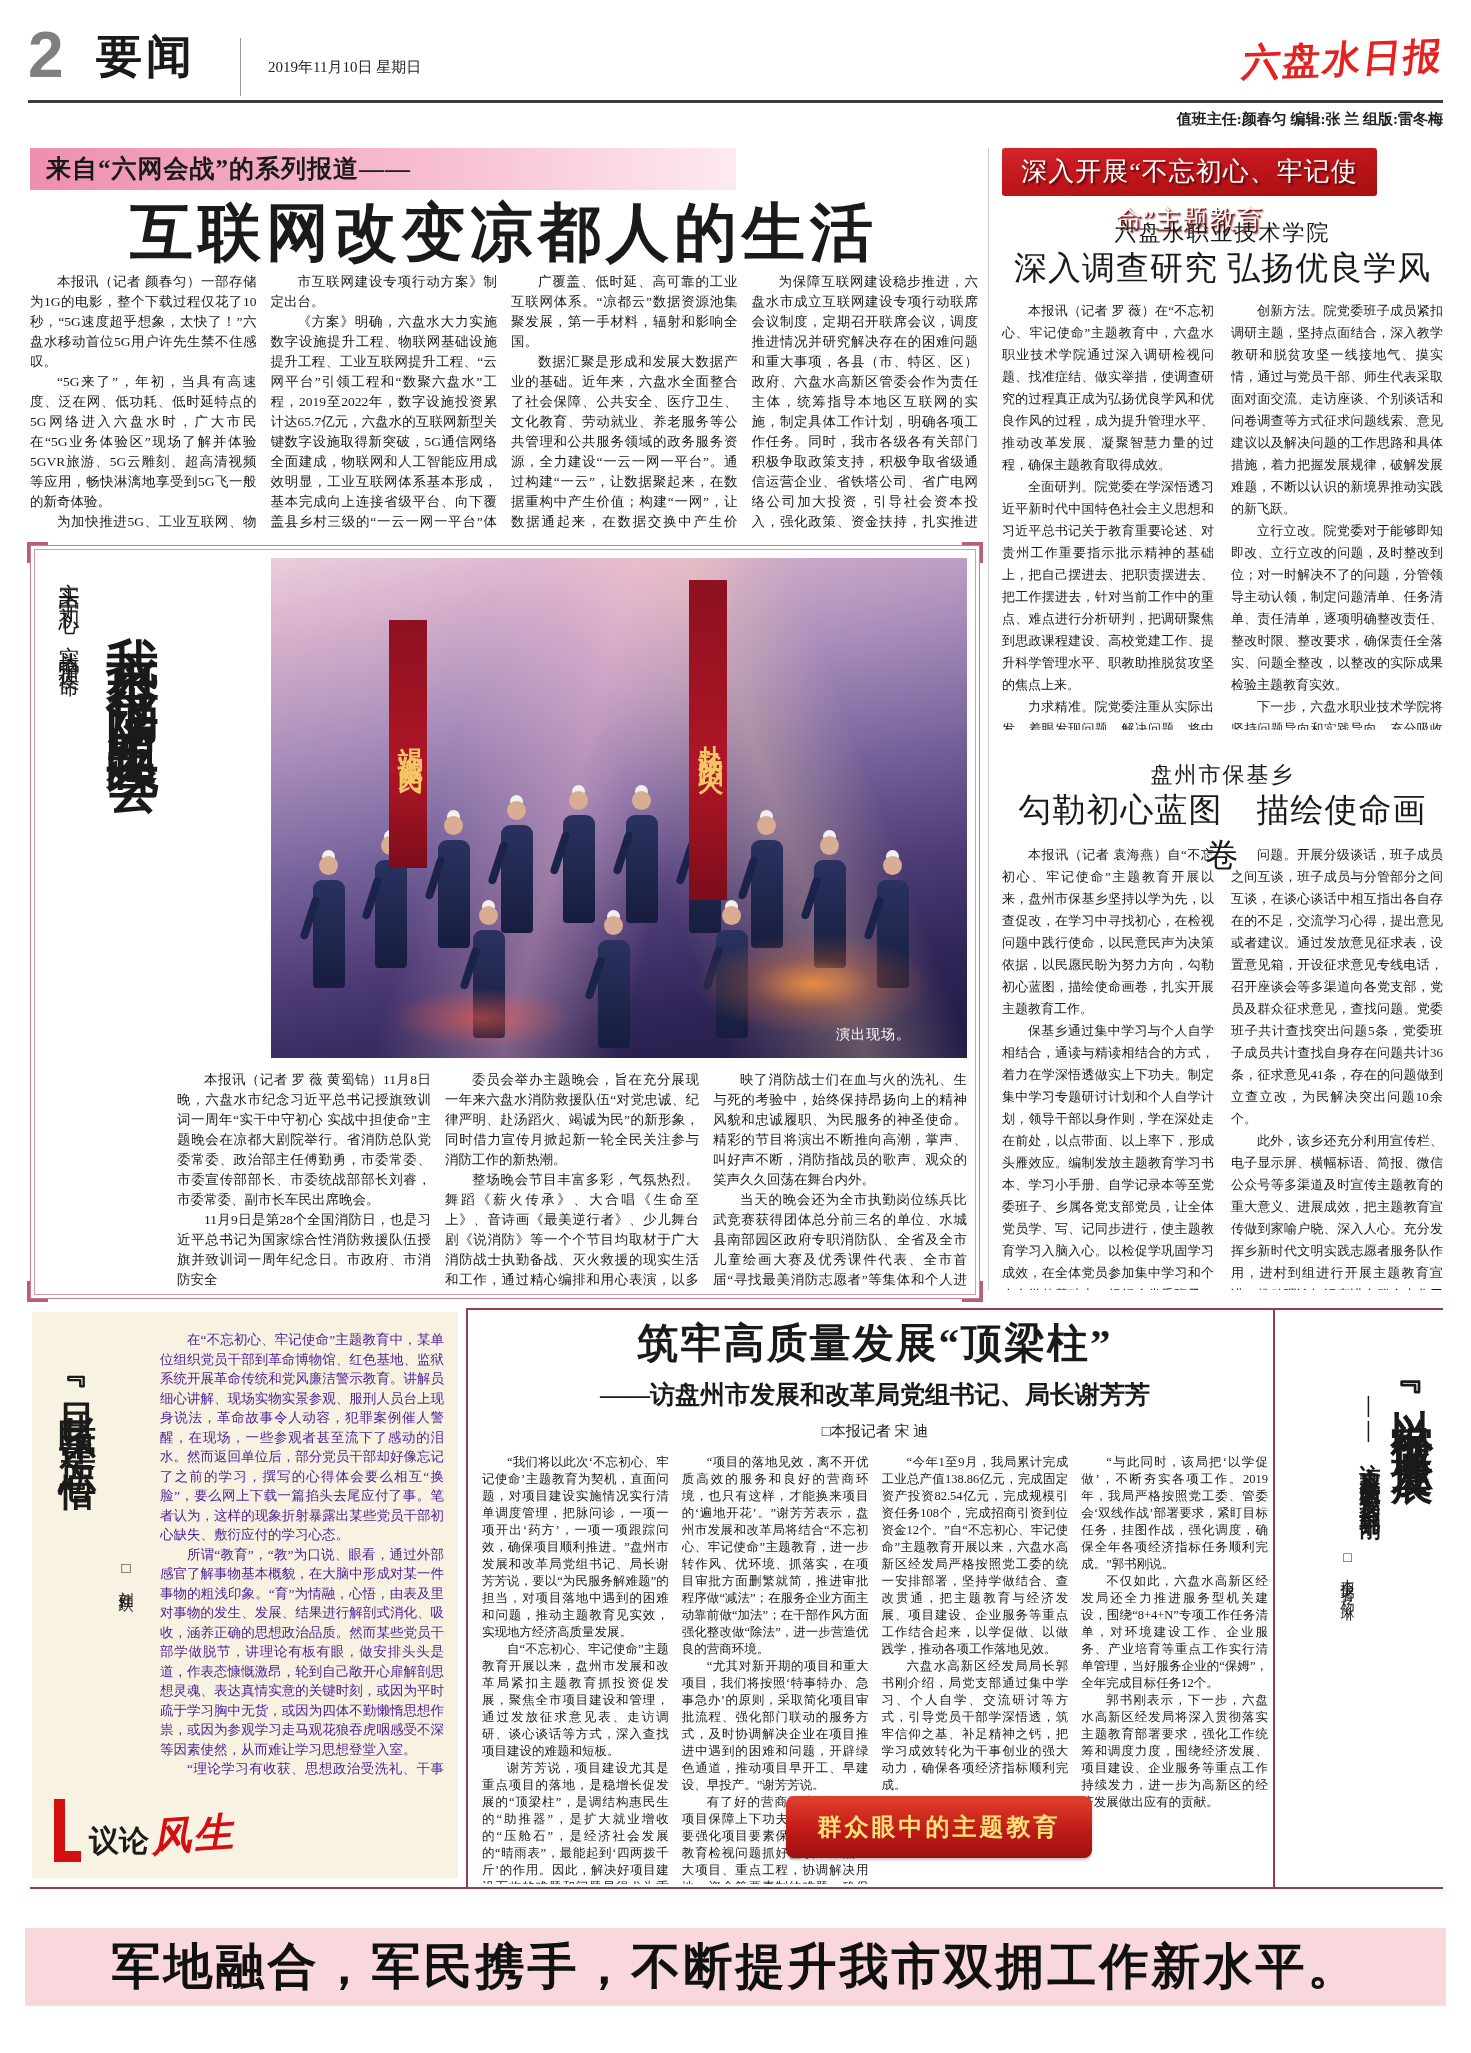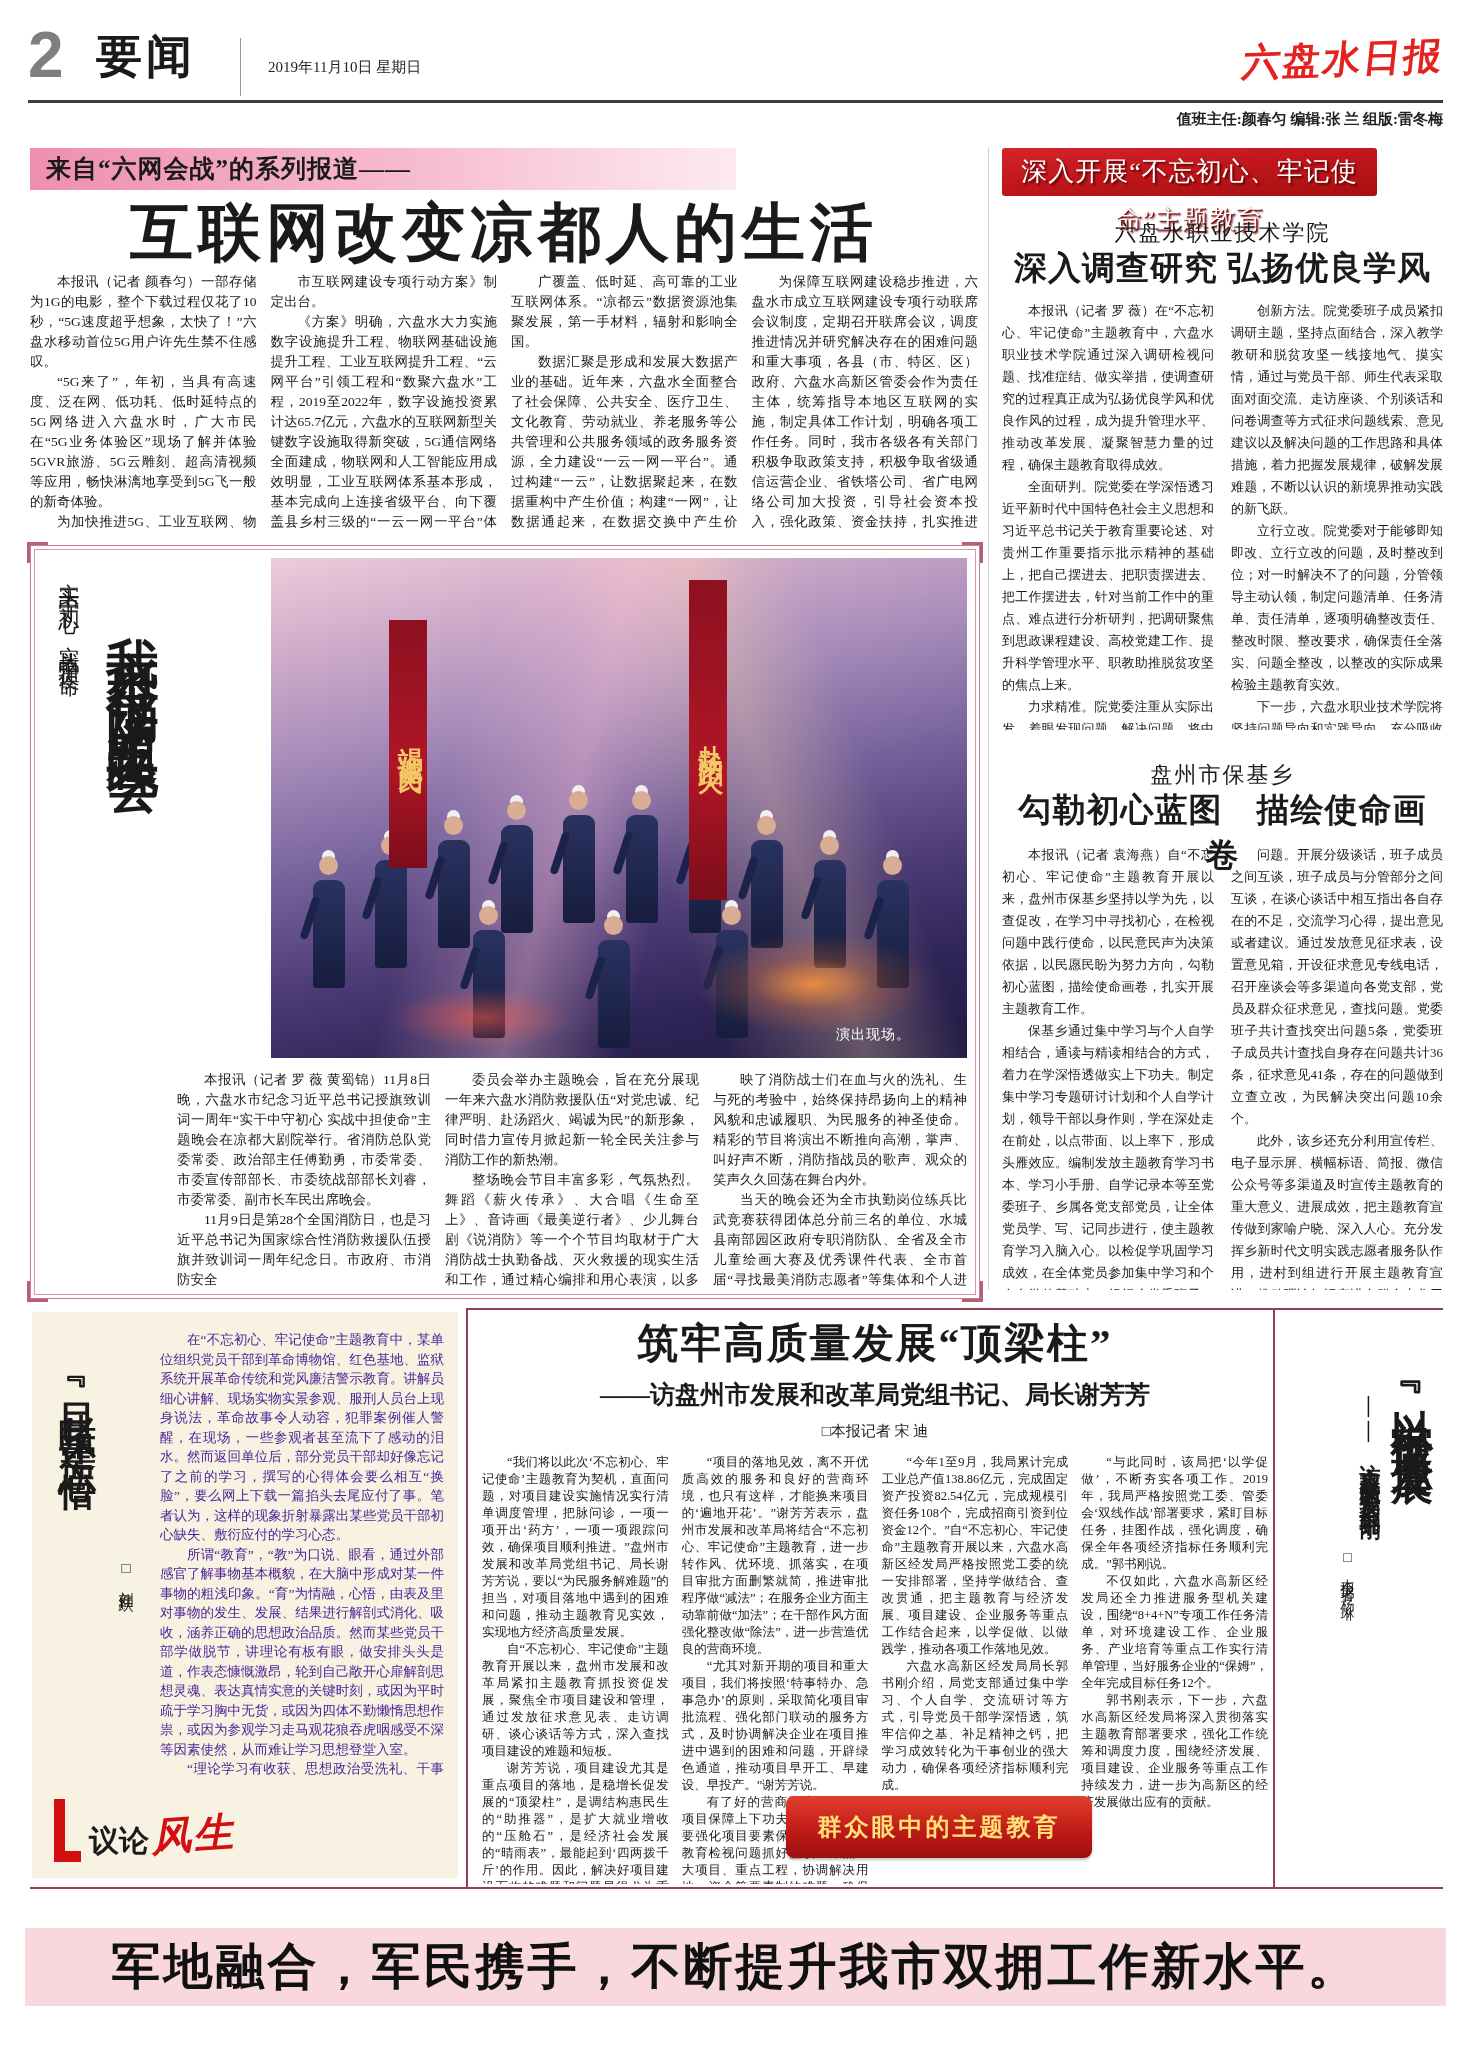--- a/index.html
+++ b/index.html
@@ -56,21 +56,21 @@
           font-size:25px;padding:10px 0;}
   .photo-caption{position:absolute;right:56px;bottom:14px;color:#fff;font-size:14px;letter-spacing:1px;}
   .fire-cols{left:146px;top:524px;width:790px;height:222px;display:flex;gap:14px;overflow:hidden;}
   
   .right-rule{left:988px;top:148px;width:1px;height:1142px;background:#cfcfcf;}
   .theme-banner{left:1002px;top:148px;width:375px;height:48px;line-height:48px;text-align:center;
         background:linear-gradient(175deg,#d5252b 0%,#c0161c 45%,#a8100f 100%);
         color:#fff;font-size:26px;font-weight:normal;letter-spacing:1px;
         text-shadow:1px 1px 0 #7e0a0c,2px 2px 2px #5f0607;border-radius:3px;}
   .sub-kicker{width:441px;text-align:center;font-size:22px;letter-spacing:2px;}
-  .sub-headline{width:441px;text-align:center;font-size:33px;font-weight:bold;letter-spacing:1px;}
+  .sub-headline{width:441px;text-align:center;font-size:33px;font-weight:normal;letter-spacing:1px;}
   .two-cols{width:441px;display:flex;gap:17px;overflow:hidden;}
   
   .bottom{left:30px;top:1308px;width:1413px;height:582px;}
   .bottom-bottomline{position:absolute;left:0;top:579px;width:1413px;height:2px;background:#93404e;}
   .bottom-topline{position:absolute;left:436px;top:0;width:977px;height:2px;background:#93404e;}
   .vline{position:absolute;top:0;width:2px;height:581px;background:#93404e;}
   .opinion{position:absolute;left:2px;top:4px;width:426px;height:566px;background:#f7f2e2;}
   .op-title{position:absolute;left:20px;top:52px;writing-mode:vertical-rl;font-size:37px;font-weight:bold;
             letter-spacing:10px;height:470px;}
   .op-author{position:absolute;left:84px;top:248px;writing-mode:vertical-rl;font-size:15px;letter-spacing:3px;}

